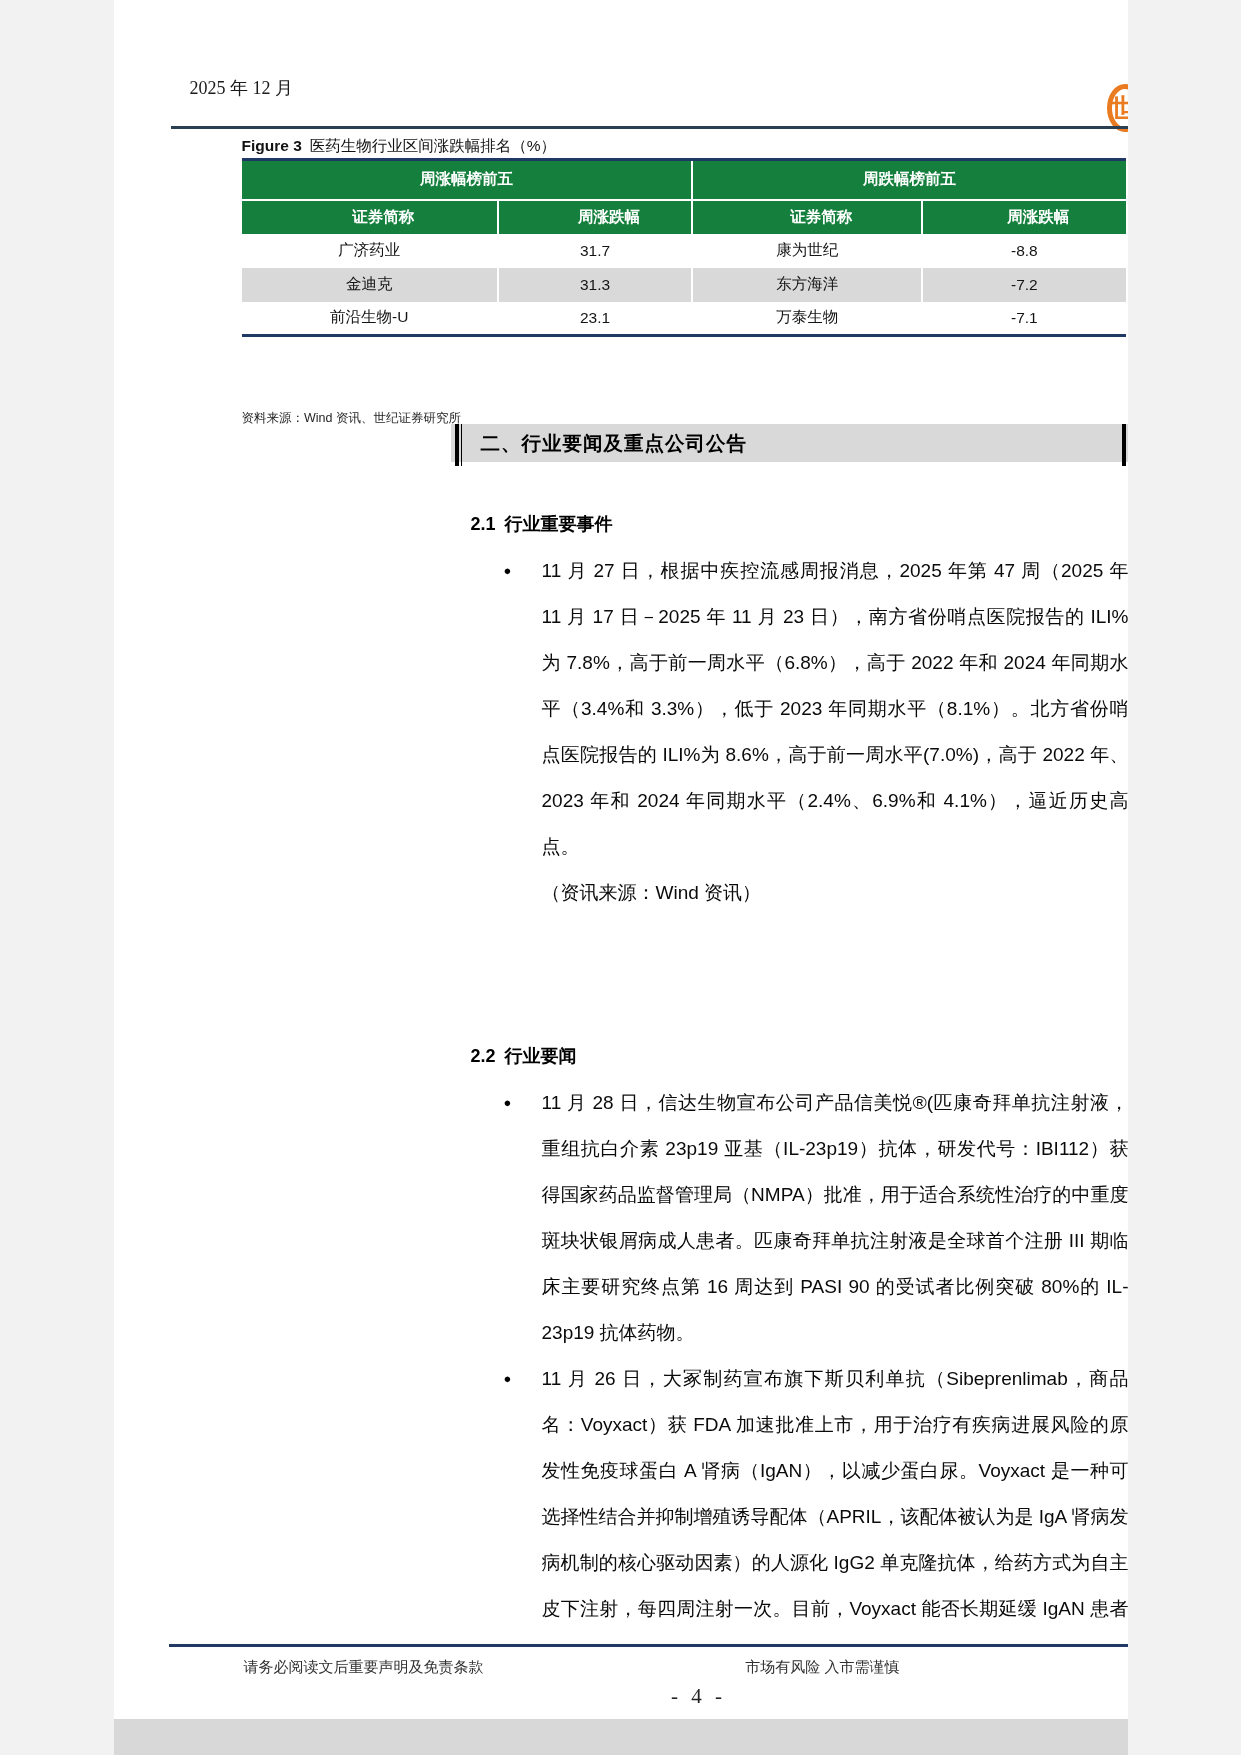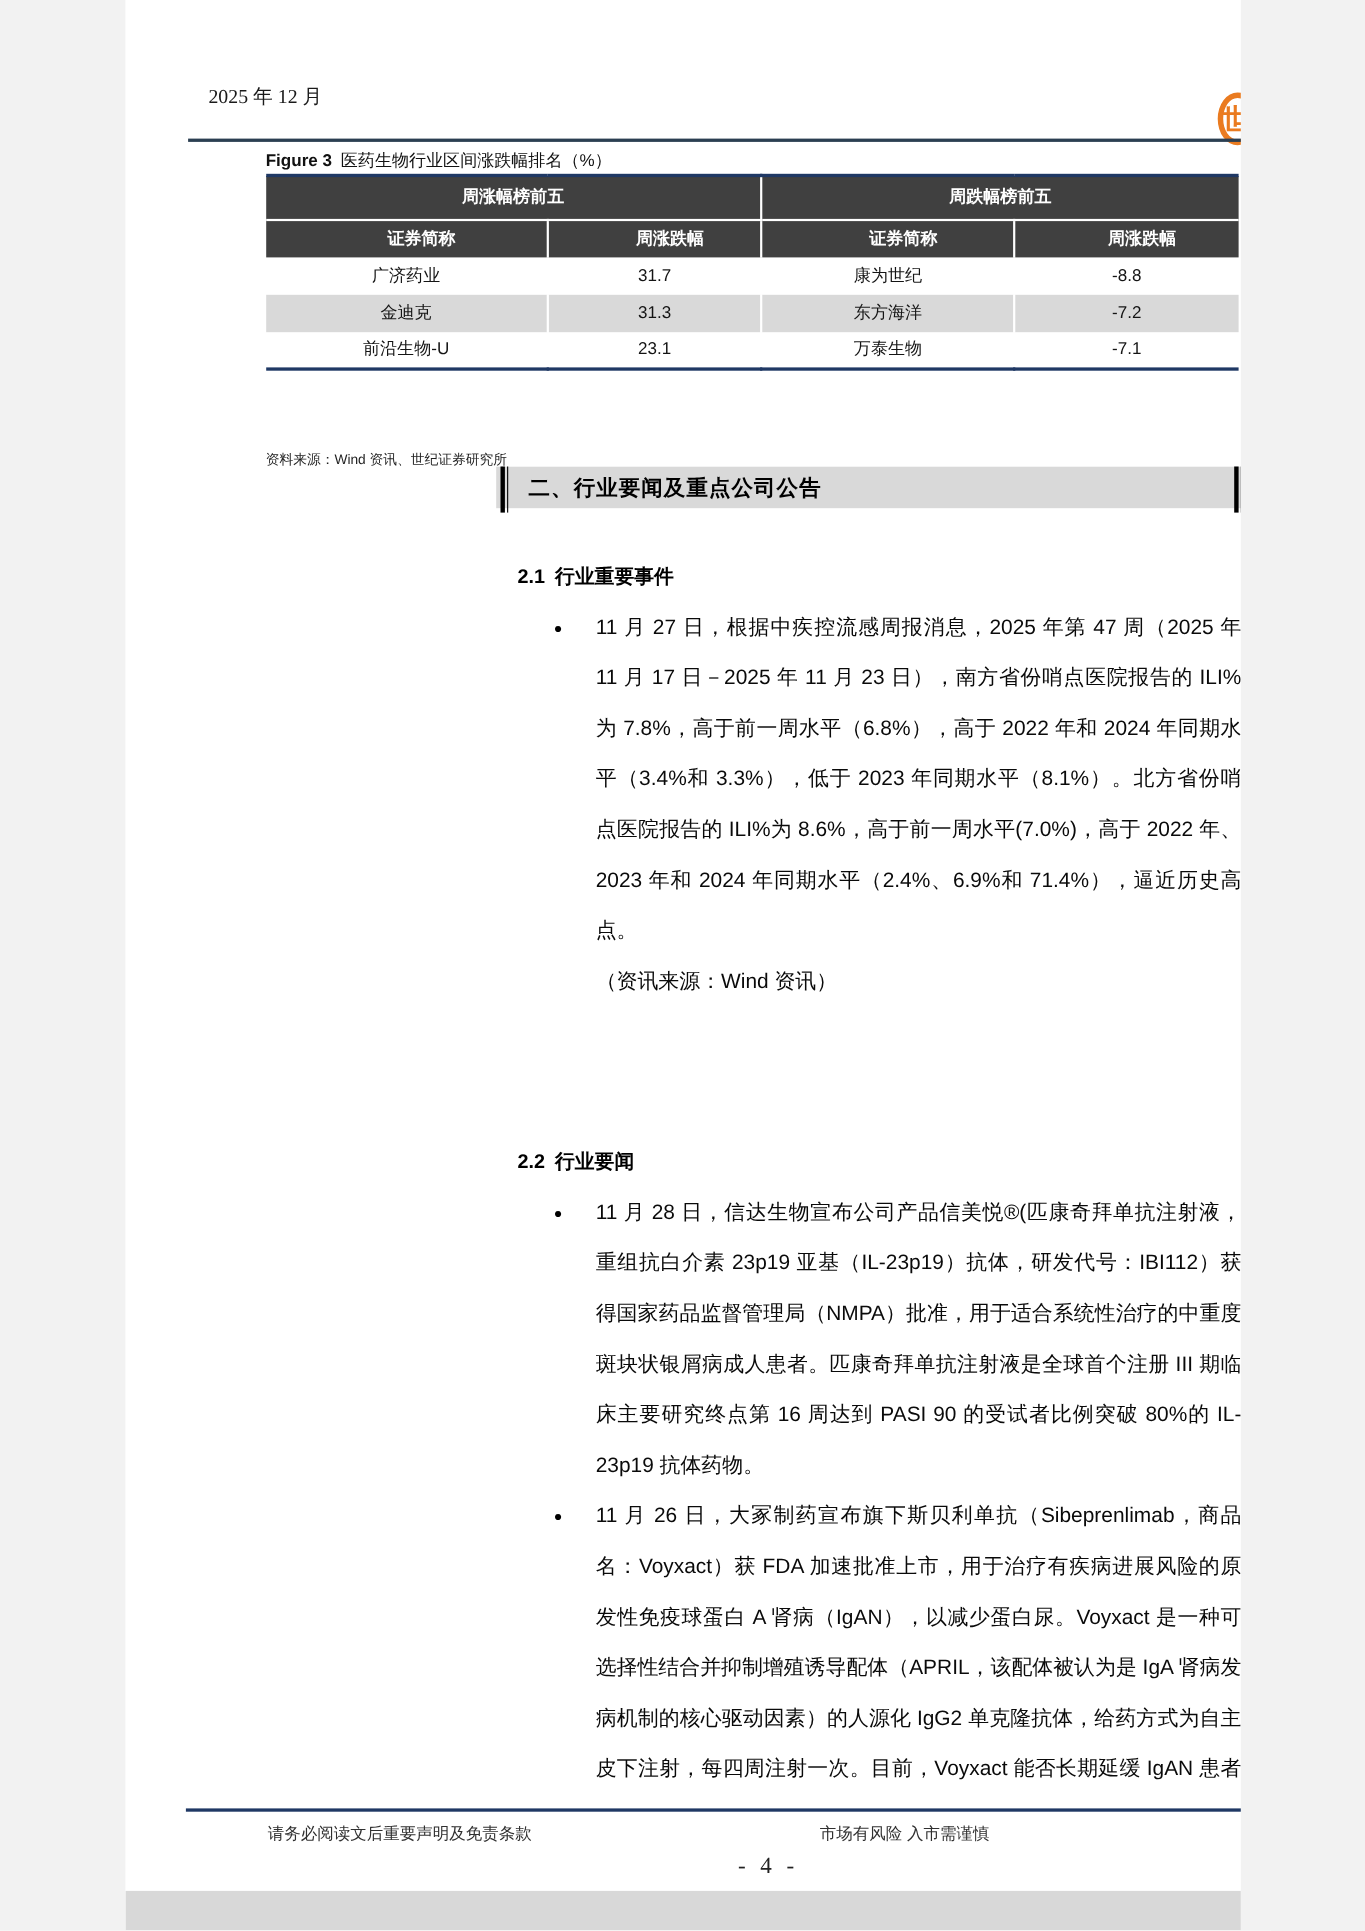--- a/index.html
+++ b/index.html
@@ -20,21 +20,21 @@
   .header-rule { position:absolute; left:57px; top:126px; width:1127px; height:3px; background:#2b3f52; }
 
   
   .figure-title { position:absolute; left:128px; top:136px; font-size:15.5px; color:#111; }
   .figure-title .fig-label { font-weight:bold; margin-right:8px; }
   .rank-table { position:absolute; left:128px; top:158px; width:884px; border-collapse:collapse;
                 table-layout:fixed; font-size:15.5px; text-align:center;
                 border-top:3px solid #1f3864; border-bottom:3px solid #1f3864; }
   .rank-table th, .rank-table td { border-right:2px solid #ffffff; }
   .rank-table th:last-child, .rank-table td:last-child { border-right:none; }
-  .rank-table thead th { background:#404040; color:#ffffff; font-weight:bold; }
+  .rank-table thead th { background:#15803d; color:#ffffff; font-weight:bold; }
   .group-row th { height:40px; border-bottom:2px solid #ffffff; }
   .col-row th { height:34px;padding-left:28px; }
   .rank-table tbody tr { height:34px; }
   .rank-table tbody tr:nth-of-type(even) { background:#d9d9d9; }
   .rank-table td { color:#141414; }
   .figure-source { position:absolute; left:128px; top:410px; font-size:12.5px; color:#1f1f1f; }
 
   
   .content-col { position:absolute; left:337px; top:424px; width:683px; height:1208px; overflow:hidden; }
   .section-bar { position:relative; height:38px; background:#d9d9d9; display:flex; align-items:center; }
@@ -139,21 +139,21 @@
     </div>
 
     <div class="subhead" id="subhead-1">
       <span class="num">2.1</span><span>行业重要事件</span>
     </div>
 
     <div class="bullet-list">
 
         <div class="bullet-item">
           <span class="dot">●</span>
-          <div class="bullet-text">11 月 27 日，根据中疾控流感周报消息，2025 年第 47 周（2025 年 11 月 17 日－2025 年 11 月 23 日），南方省份哨点医院报告的 ILI%为 7.8%，高于前一周水平（6.8%），高于 2022 年和 2024 年同期水平（3.4%和 3.3%），低于 2023 年同期水平（8.1%）。北方省份哨点医院报告的 ILI%为 8.6%，高于前一周水平(7.0%)，高于 2022 年、2023 年和 2024 年同期水平（2.4%、6.9%和 71.4%），逼近历史高点。</div>
+          <div class="bullet-text">11 月 27 日，根据中疾控流感周报消息，2025 年第 47 周（2025 年 11 月 17 日－2025 年 11 月 23 日），南方省份哨点医院报告的 ILI%为 7.8%，高于前一周水平（6.8%），高于 2022 年和 2024 年同期水平（3.4%和 3.3%），低于 2023 年同期水平（8.1%）。北方省份哨点医院报告的 ILI%为 8.6%，高于前一周水平(7.0%)，高于 2022 年、2023 年和 2024 年同期水平（2.4%、6.9%和 4.1%），逼近历史高点。</div>
         </div>
       </div>
     <div class="source-note">（资讯来源：Wind 资讯）</div>
 
     <div class="subhead" id="subhead-2">
       <span class="num">2.2</span><span>行业要闻</span>
     </div>
 
     <div class="bullet-list">
 

